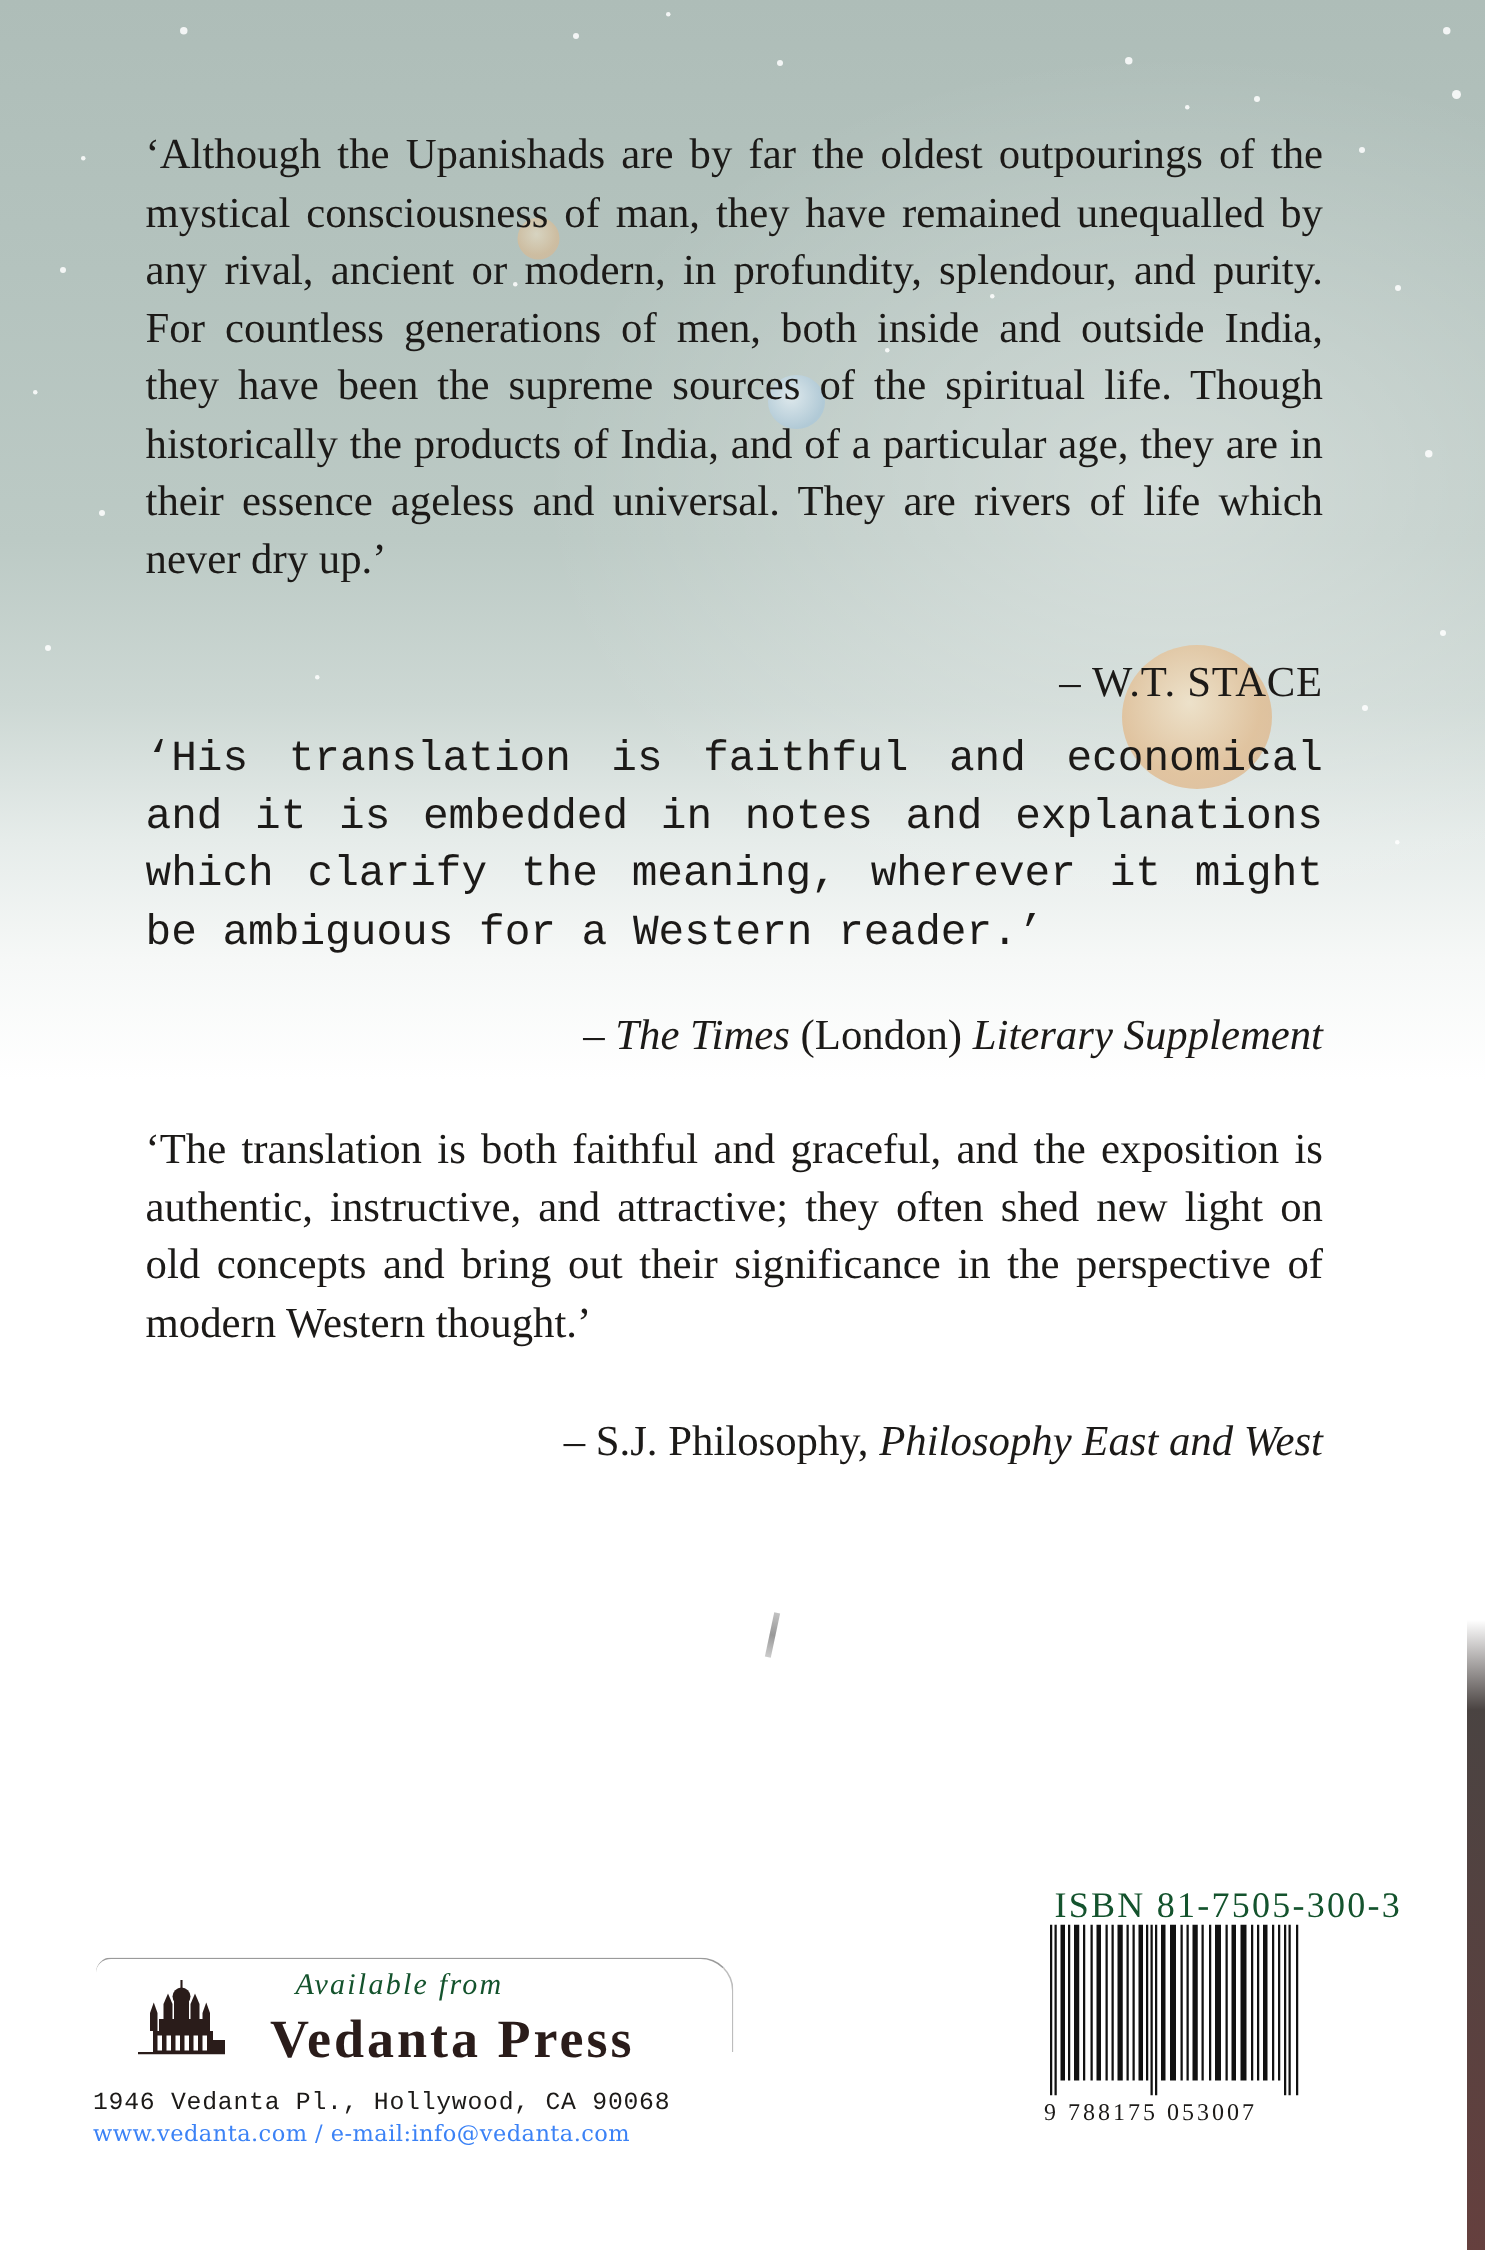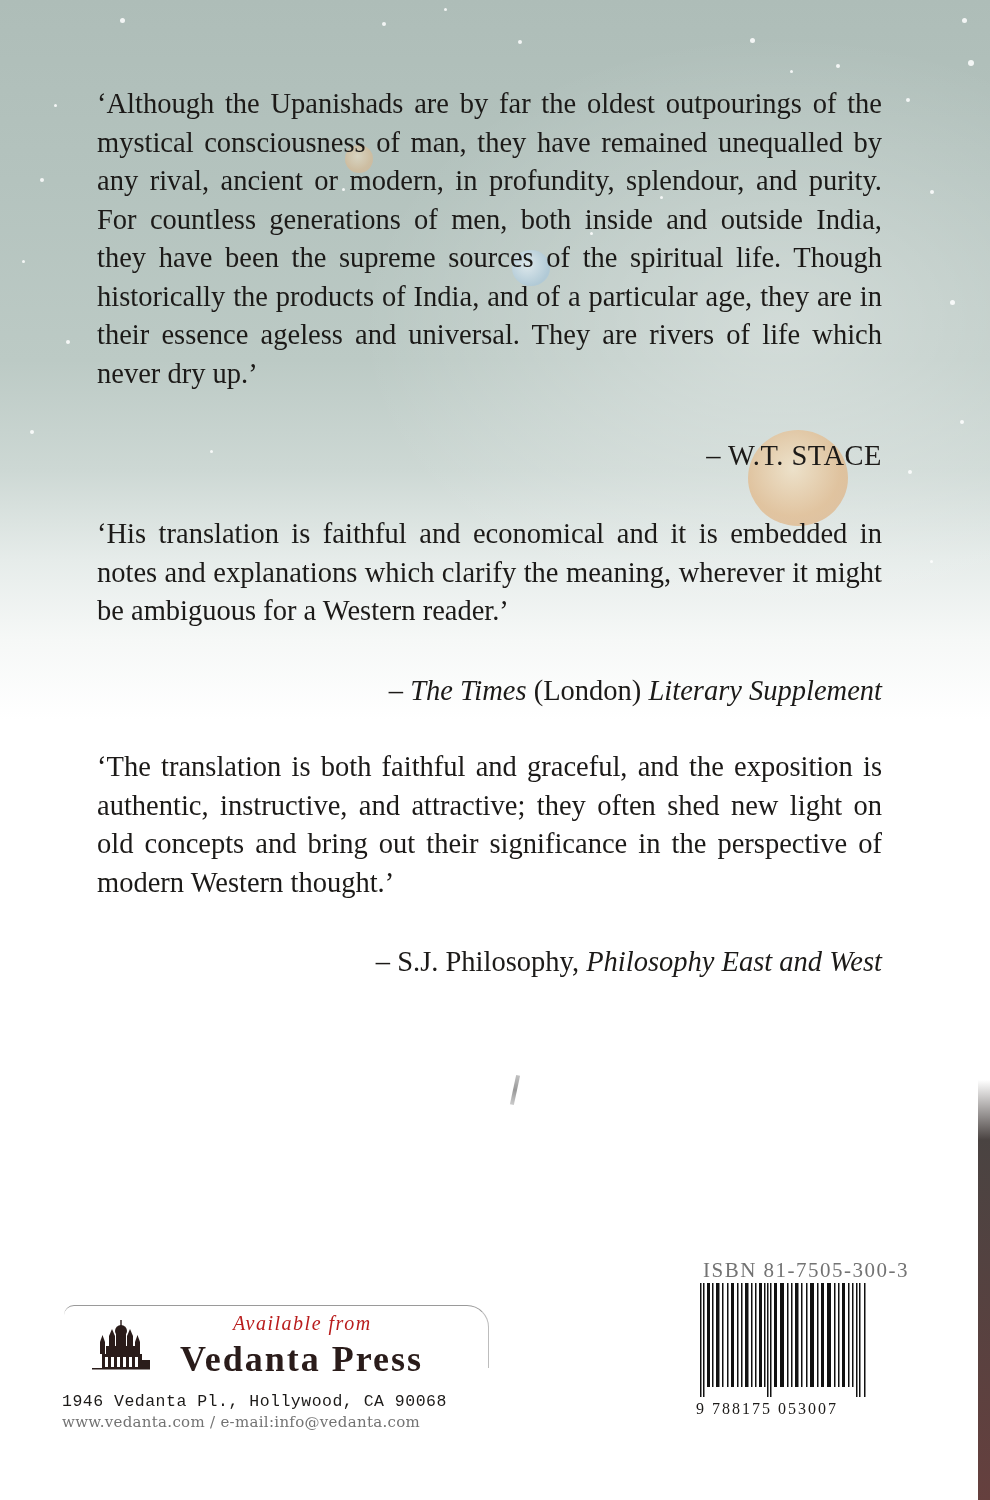--- a/index.html
+++ b/index.html
@@ -44,38 +44,38 @@
     .stace { letter-spacing: 0.5px; text-align: center; }
 
     .vp-box {
       position: absolute; left: 64px; top: 1305px; width: 424px; height: 62px;
       border-top: 1.5px solid #9a9a9a; border-right: 1.5px solid #bdbdbd;
       border-top-right-radius: 22px; border-top-left-radius: 10px;
     }
     .vp-logo { position: absolute; left: 92px; top: 1320px; width: 58px; height: 52px; }
     .vp-available {
       position: absolute; left: 197px; top: 1312px;
-      font-style: italic; font-size: 20px; letter-spacing: 1.5px; color: #b91c1c; margin-left: 36px;
+      font-style: italic; font-size: 20px; letter-spacing: 1.5px; color: #14532d;
     }
     .vp-name {
       position: absolute; left: 180px; top: 1338px;
       font-size: 36px; font-weight: bold; letter-spacing: 2px; color: #2a1c1a;
     }
     .vp-address {
       position: absolute; left: 62px; top: 1392px;
       font-family: Liberation Mono, monospace; font-size: 16.5px; letter-spacing: 0.5px; color: #1c1a18;
     }
     .vp-web {
       position: absolute; left: 62px; top: 1413px;
-      font-family: "DejaVu Serif", serif; font-size: 15px; letter-spacing: 0.3px; color: #737373;
+      font-family: "DejaVu Serif", serif; font-size: 15px; letter-spacing: 0.3px; color: #3b82f6;
     }
 
     .isbn {
       position: absolute; left: 703px; top: 1258px;
-      font-family: "Liberation Serif", serif; font-size: 21px; letter-spacing: 1.5px; color: #737373;
+      font-family: "Liberation Serif", serif; font-size: 24px; letter-spacing: 1.5px; color: #14532d;
     }
     .barcode { position: absolute; left: 700px; top: 1283px; width: 170px; height: 114px; }
     .barcode-digits {
       position: absolute; left: 696px; top: 1400px;
       font-family: "Liberation Serif", serif; font-size: 16px; letter-spacing: 2px; color: #1c1a18;
     }
     .scratch { position: absolute; left: 513px; top: 1075px; width: 4px; height: 30px; transform: rotate(12deg);
       background: linear-gradient(180deg, #999, #555, #aaa); opacity: 0.6; }
   </style>
 </head>
@@ -112,21 +112,21 @@
 
 <div class="planet" style="left:748px;top:430px;width:100px;height:96px"></div>
 <div class="planet" style="left:345px;top:145px;width:28px;height:28px;opacity:0.55"></div>
 <div class="planet-blue" style="left:512px;top:250px;width:38px;height:36px"></div>
 
 <div class="right-edge"></div>
 
 <p class="quote" style="top:60px;margin:25px 0 0 0;">‘Although the Upanishads are by far the oldest outpourings of the mystical consciousness of man, they have remained unequalled by any rival, ancient or modern, in profundity, splendour, and purity. For countless generations of men, both inside and outside India, they have been the supreme sources of the spiritual life. Though historically the products of India, and of a particular age, they are in their essence ageless and universal. They are rivers of life which never dry up.’</p>
 <div class="attrib stace" style="top:437px"><span>– </span><span>W.T. STACE</span></div>
 
-<p class="quote" style="top:498px;margin:17px 0 0 0;">‘His translation is faithful and economical and it is embedded in notes and explanations which clarify the meaning, wherever it might be ambiguous for a Western reader.’</p>
+<p class="quote" style="top:470px;margin:17px 0 0 0;font-family:Liberation Mono, monospace;">‘His translation is faithful and economical and it is embedded in notes and explanations which clarify the meaning, wherever it might be ambiguous for a Western reader.’</p>
 <div class="attrib" style="top:672px"><span>– </span><i>The Times</i><span> (London) </span><i>Literary Supplement</i></div>
 
 <p class="quote" style="top:730px;margin:18px 0 0 0;">‘The translation is both faithful and graceful, and the exposition is authentic, instructive, and attractive; they often shed new light on old concepts and bring out their significance in the perspective of modern Western thought.’</p>
 <div class="attrib" style="top:943px"><span>– </span><span>S.J. Philosophy, </span><i>Philosophy East and West</i></div>
 
 <div class="scratch"></div>
 
 <div class="vp-box"></div>
 <svg class="vp-logo" viewBox="0 0 58 52">
   <rect x="0" y="48" width="58" height="1.5" fill="#2a1c1a"></rect>

